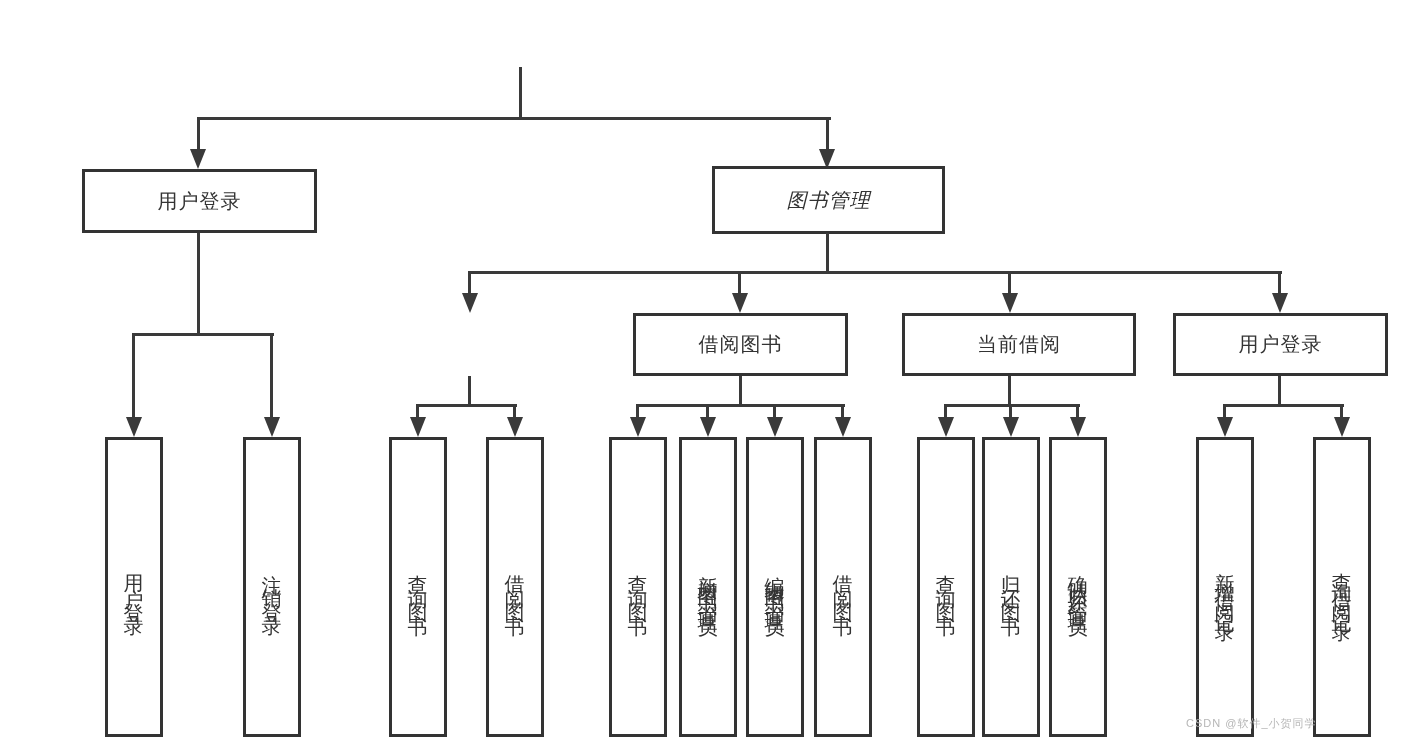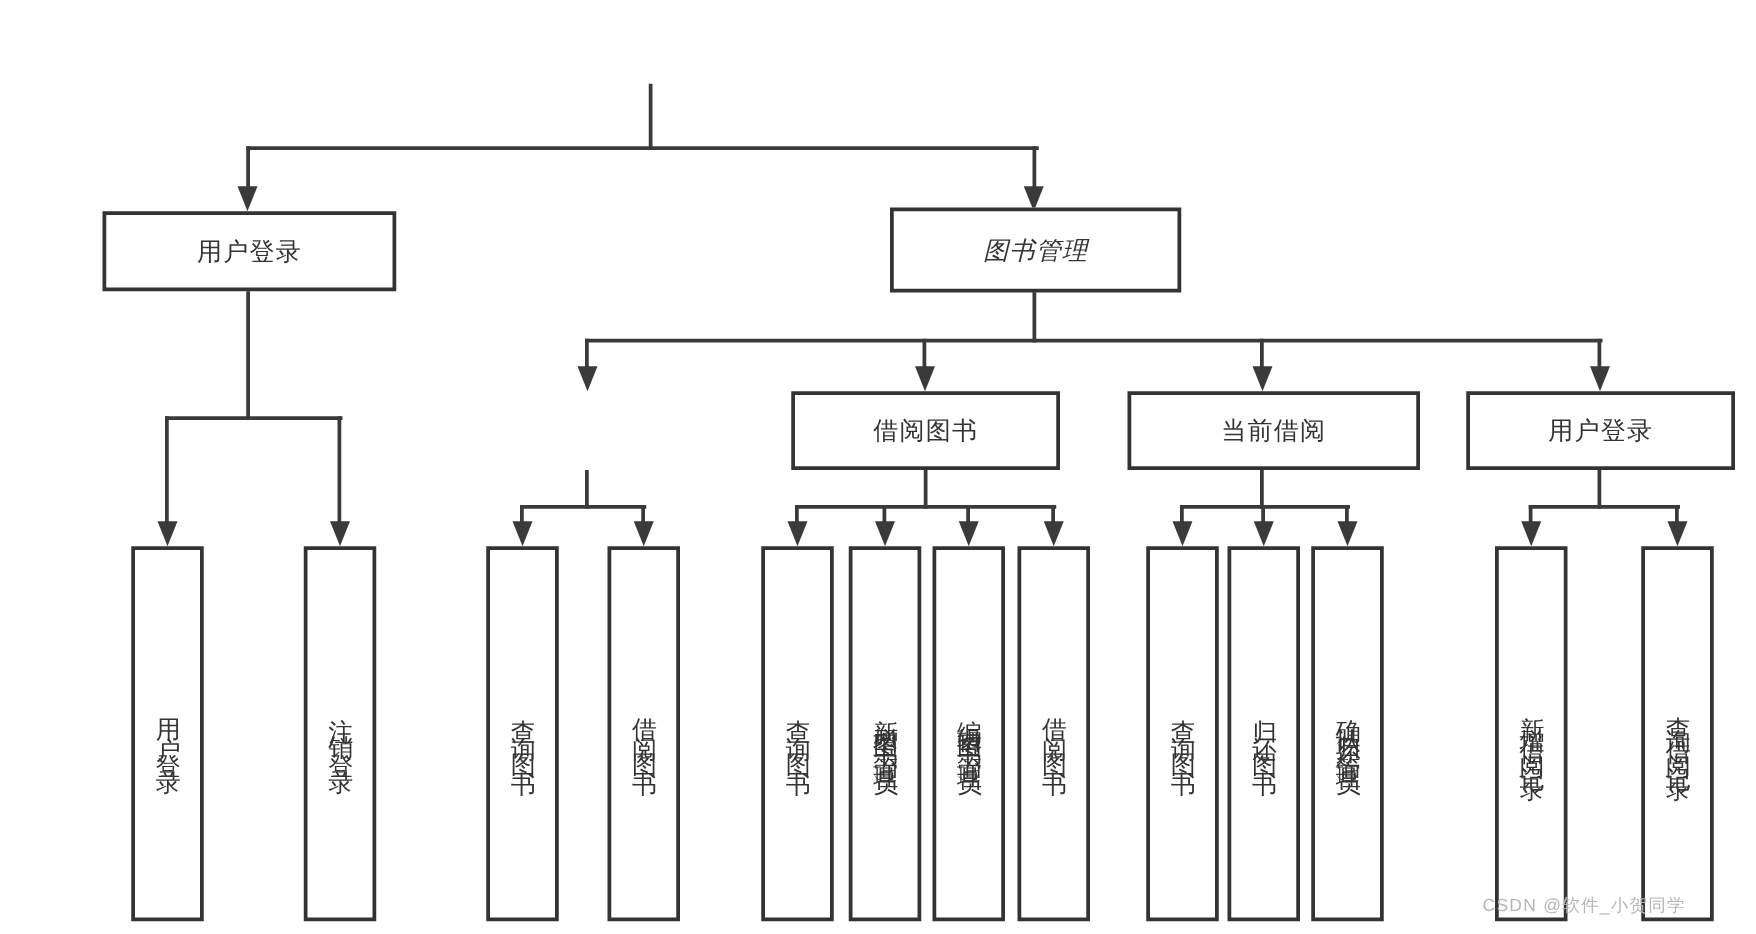--- a/index.html
+++ b/index.html
@@ -48,21 +48,21 @@
     position: absolute;
     width: 0; height: 0;
     border-left: 8px solid transparent;
     border-right: 8px solid transparent;
     border-top: 20px solid #3a3a3a;
   }
   .watermark {
     position: absolute;
     left: 1186px;
     top: 716px;
-    font-size: 14px;
+    font-size: 11px;
     color: #b6b6b6;
     letter-spacing: 1px;
     z-index: 10;
     white-space: nowrap;
   }
 </style>
 </head>
 <body>
 
 <div class="canvas">

